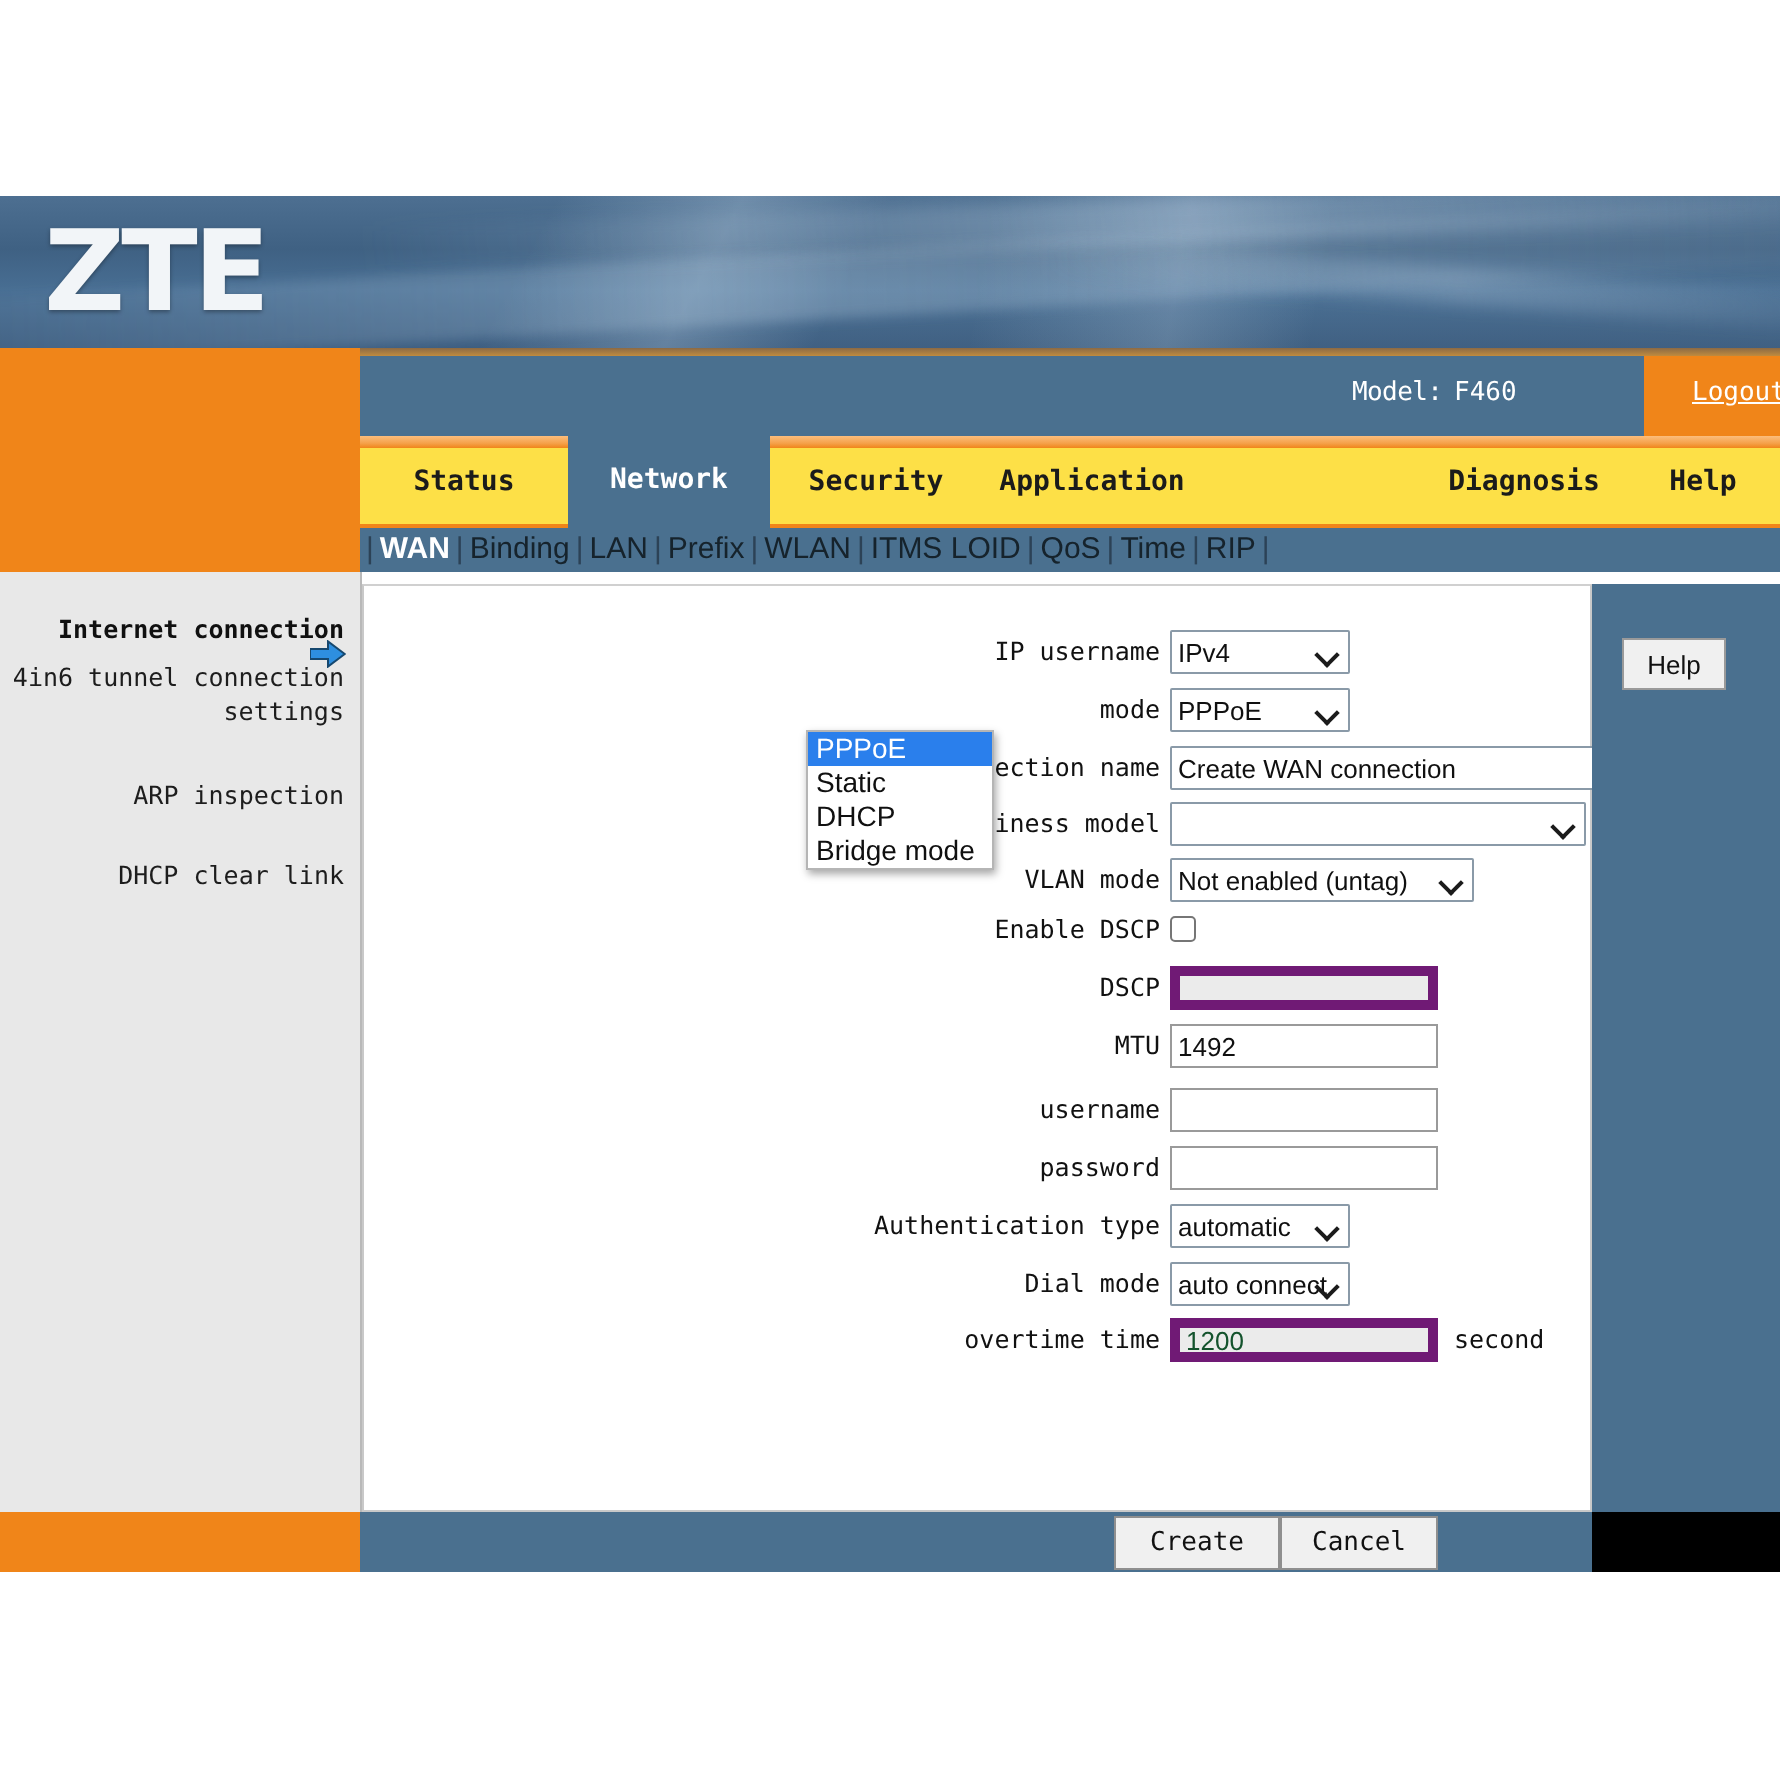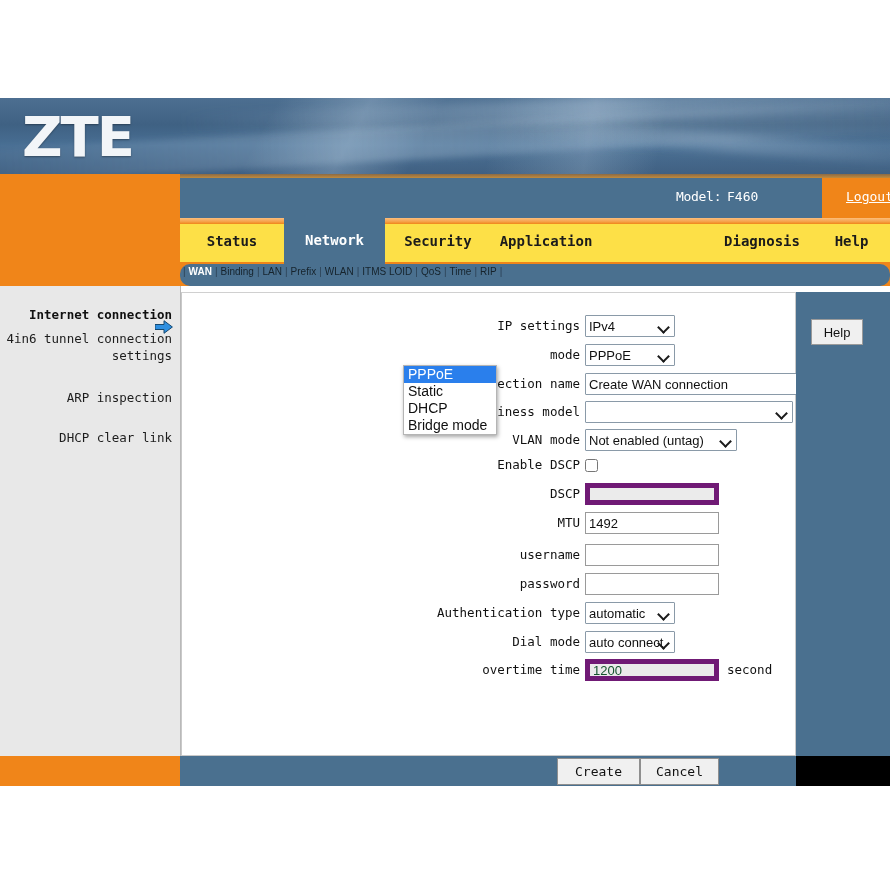--- a/index.html
+++ b/index.html
@@ -87,23 +87,23 @@
     position:absolute;top:0;height:46px;line-height:46px;text-align:center;
     font-family:"DejaVu Sans Mono", monospace;font-weight:bold;font-size:14px;
     color:#1b1b1b;cursor:pointer;
   }
   .tab.active{
     background:#4a708f;color:#ffffff;top:-6px;height:52px;line-height:56px;
   }
 
   .subnav{
     position:absolute;left:180px;top:264px;width:710px;height:22px;
-    background:#4a708f;color:#16232c;font-size:10px;
+    background:#4a708f;color:#16232c;font-size:15px;
     font-family:"Liberation Sans", sans-serif;
-    white-space:nowrap;padding-top:2px;box-sizing:border-box;border-radius:10px;
+    white-space:nowrap;padding-top:2px;box-sizing:border-box;
   }
   .subnav .sep{color:#2c4256;margin:0 3px;}
   .subnav .item{color:#16232c;cursor:pointer;}
   .subnav .item.active{color:#ffffff;font-weight:bold;}
 
   
   .sidebar{
     position:absolute;left:0;top:286px;width:180px;height:470px;
     background:#e8e8e8;border-right:1px solid #b9b9b9;
   }
@@ -265,21 +265,21 @@
       <div class="side-item" style="position: absolute; top: 143px;">DHCP clear link</div>
     </div>
   <svg class="arrow-icon" viewBox="0 0 18 14">
     <path d="M0 4.5 L9 4.5 L9 0.7 L17.4 7 L9 13.3 L9 9.5 L0 9.5 Z" fill="#2e8fe0" stroke="#16486f" stroke-width="1"></path>
   </svg>
   <div class="sidebar-bottom"></div>
 
   <div class="content">
     <div class="form" id="form">
         <div class="frow" style="top: 22px;">
-          <div class="flabel">IP settings</div>
+          <div class="flabel">IP username</div>
           <div class="fctl"><span class="selwrap"><select class="sel" style="width: 90px;"><option>IPv4</option></select></span></div>
         </div>
         <div class="frow" style="top: 51px;">
           <div class="flabel">mode</div>
           <div class="fctl"><span class="selwrap"><select class="sel" style="width: 90px;"><option>PPPoE</option></select></span></div>
         </div>
         <div class="frow" style="top: 80px;">
           <div class="flabel">Connection name</div>
           <div class="fctl"><span class="selwrap"><select class="sel" style="width: 360px;"><option>Create WAN connection</option></select></span></div>
         </div>

